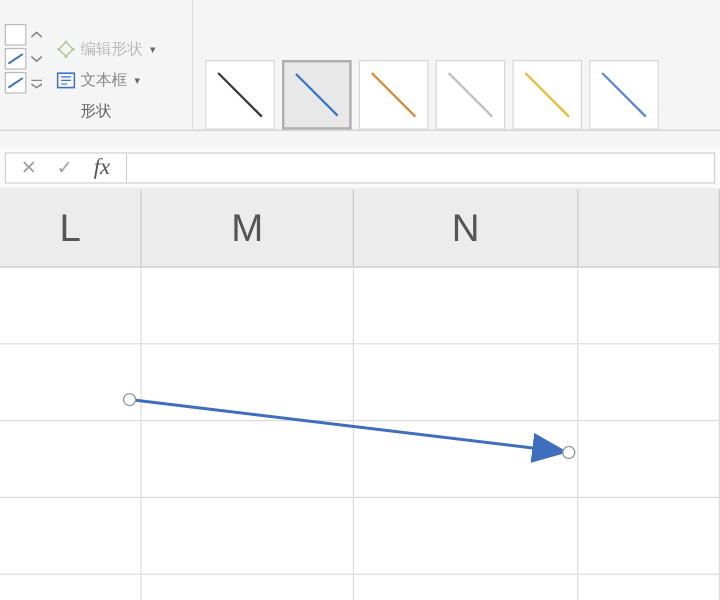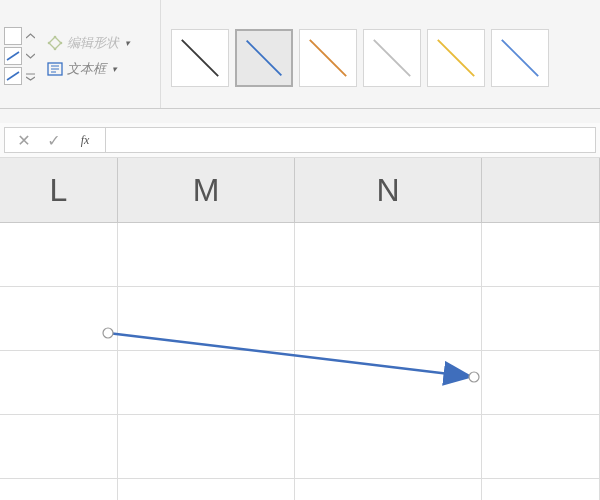--- a/index.html
+++ b/index.html
@@ -23,23 +23,22 @@
     position: relative;
   }
   .ribbon-group {
     display: flex;
     flex-direction: column;
     border-right: 1px solid #ddd;
   }
   .group-body {
     flex: 1 1 auto;
     display: flex;
-    align-items: center;
+    align-items: flex-end;
     padding: 2px 4px 0 4px;
-    font-style: italic;
   }
   .group-label {
     text-align: center;
     font-size: 13px;
     color: #666;
     padding: 6px 0 6px 0;
   }
   
   .shape-gallery {
     display: flex;
@@ -129,21 +128,21 @@
     width: 30px;
     height: 100%;
     display:flex; align-items:center; justify-content:center;
     color:#a0a0a0;
     font-size: 16px;
   }
   .fx-label {
     width: 32px;
     font-style: italic;
     font-family: "Cambria Math", serif;
-    font-size: 12px;
+    font-size: 19px;
     color:#555;
     display:flex; align-items:center; justify-content:center;
   }
   .fx-input {
     flex:1;
     border: 1px solid #d0d0d0;
     border-left:none;
     background:#fff;
     margin:4px 4px 4px 0;
   }
@@ -260,20 +259,21 @@
                 <line x1="4" y1="5" x2="12" y2="5" stroke="#3b72c4"></line>
                 <line x1="4" y1="8" x2="12" y2="8" stroke="#3b72c4"></line>
                 <line x1="4" y1="11" x2="9" y2="11" stroke="#3b72c4"></line>
               </svg>
           </span>
           <span>文本框</span>
           <span class="drop-arrow">▾</span>
         </div>
       </div>
     </div>
+    <div class="group-label">形状</div>
   </div>
 
   <div class="ribbon-group" style="flex:1;border-right:none">
     <div class="group-body">
       <div class="style-gallery" id="style-gallery">
           <div class="style-swatch">
             <svg viewBox="0 0 46 46">
               <line x1="4" y1="4" x2="42" y2="42" stroke="#3a3a3a" stroke-width="2"></line>
             </svg>
           </div>

